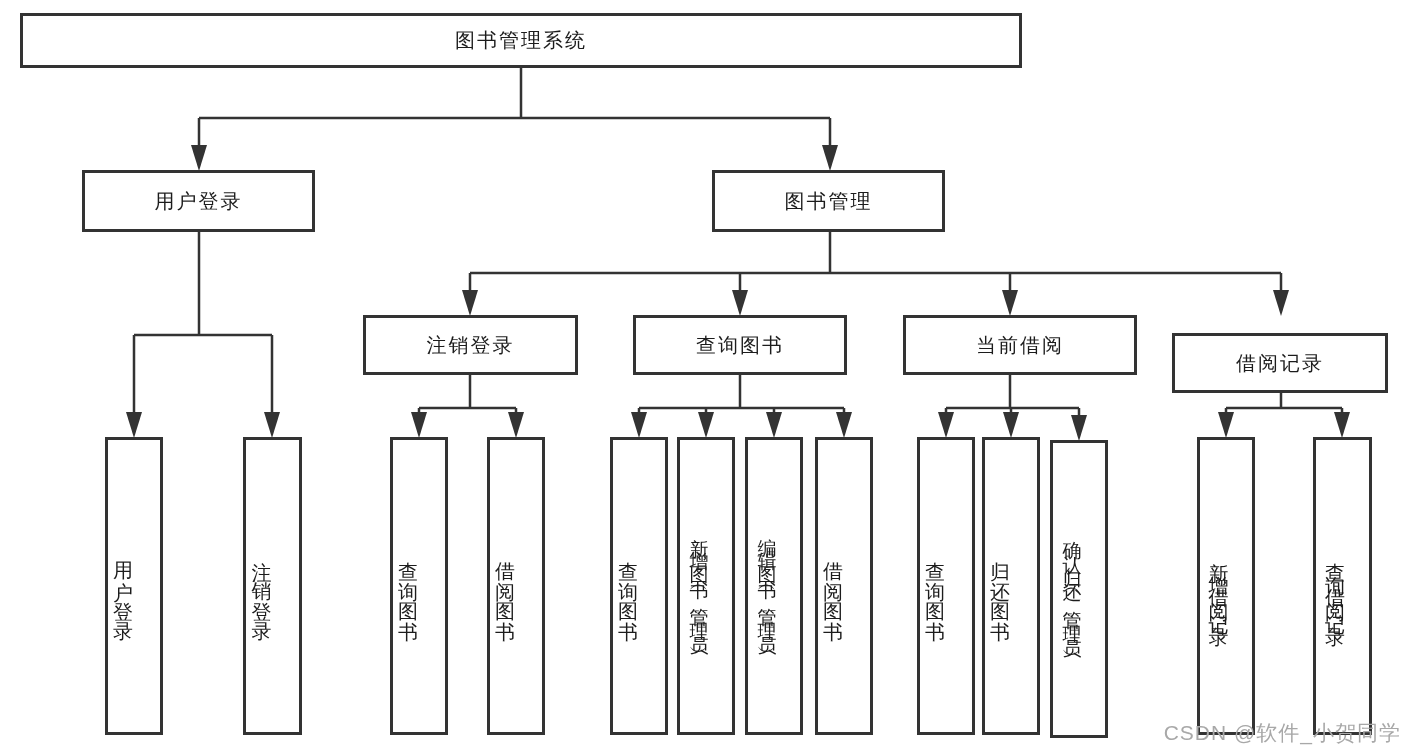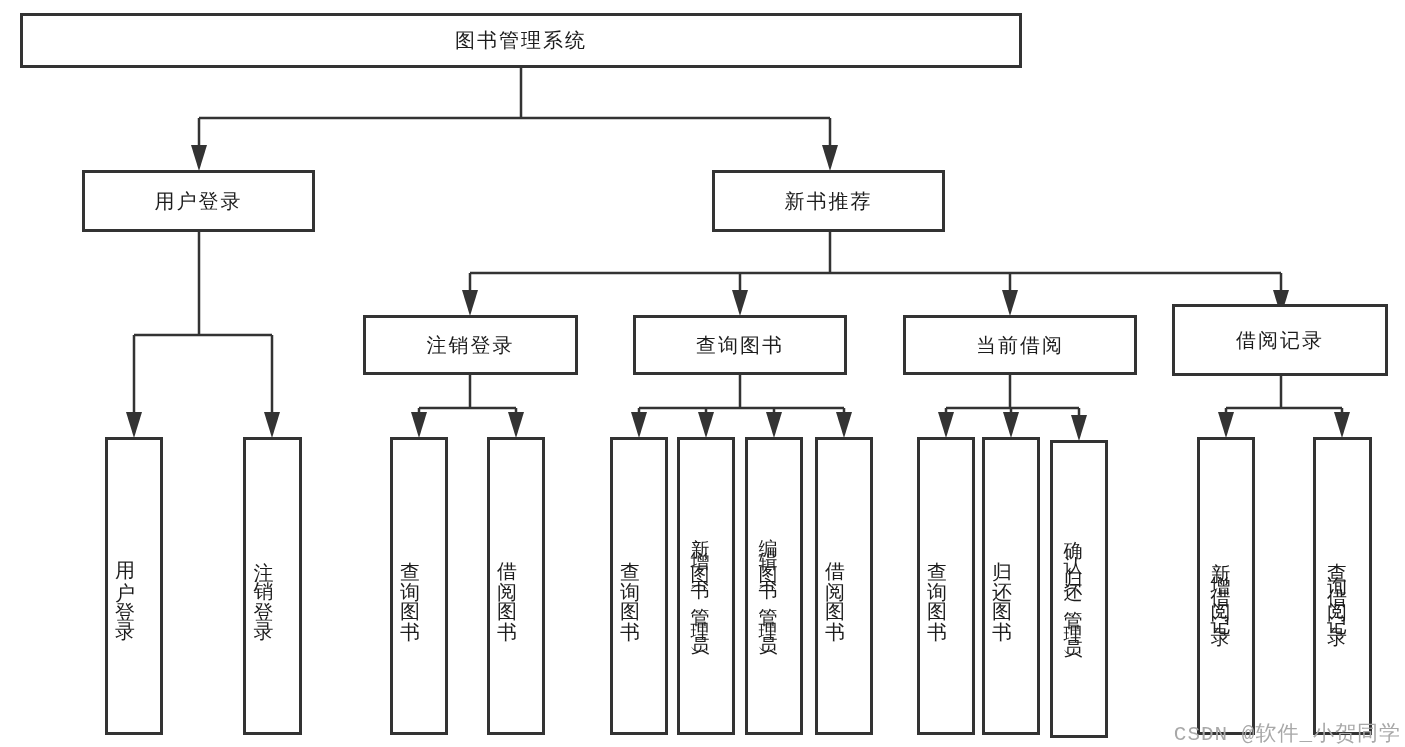--- a/index.html
+++ b/index.html
@@ -1,20 +1,20 @@
 <!DOCTYPE html>
 <html><head>
 <meta charset="utf-8">
 <style>
   html,body{margin:0;padding:0;background:#fff;}
   #canvas{
     position:relative;
     width:1405px;height:747px;
     background:#fff;
-    font-family:Liberation Mono, monospace;
+    font-family:Liberation Sans, sans-serif;
     overflow:hidden;
   }
   #edges{position:absolute;left:0;top:0;z-index:1;}
   .box{
     position:absolute;
     box-sizing:border-box;
     border:3px solid #333;
     background:#fff;
     display:flex;
     align-items:center;
@@ -83,33 +83,33 @@
   </svg>
 
   <div class="box hbox" style="left:20px;top:13px;width:1002px;height:55px">
     <span>图书管理系统</span>
   </div>
 
   <div class="box hbox" style="left:82px;top:170px;width:233px;height:62px">
     <span>用户登录</span>
   </div>
   <div class="box hbox" style="left:712px;top:170px;width:233px;height:62px">
-    <span>新书推荐</span>
+    <span>图书管理</span>
   </div>
 
   <div class="box hbox" style="left:363px;top:315px;width:215px;height:60px">
     <span>注销登录</span>
   </div>
   <div class="box hbox" style="left:633px;top:315px;width:214px;height:60px">
     <span>查询图书</span>
   </div>
   <div class="box hbox" style="left:903px;top:315px;width:234px;height:60px">
     <span>当前借阅</span>
   </div>
-  <div class="box hbox" style="left:1172px;top:304px;width:216px;height:72px">
+  <div class="box hbox" style="left:1172px;top:333px;width:216px;height:60px">
     <span>借阅记录</span>
   </div>
 
   <div class="box vbox" style="left:105px;top:437px;width:58px;height:298px">
     <span>用户登录</span>
   </div>
   <div class="box vbox" style="left:243px;top:437px;width:59px;height:298px">
     <span>注销登录</span>
   </div>
 

